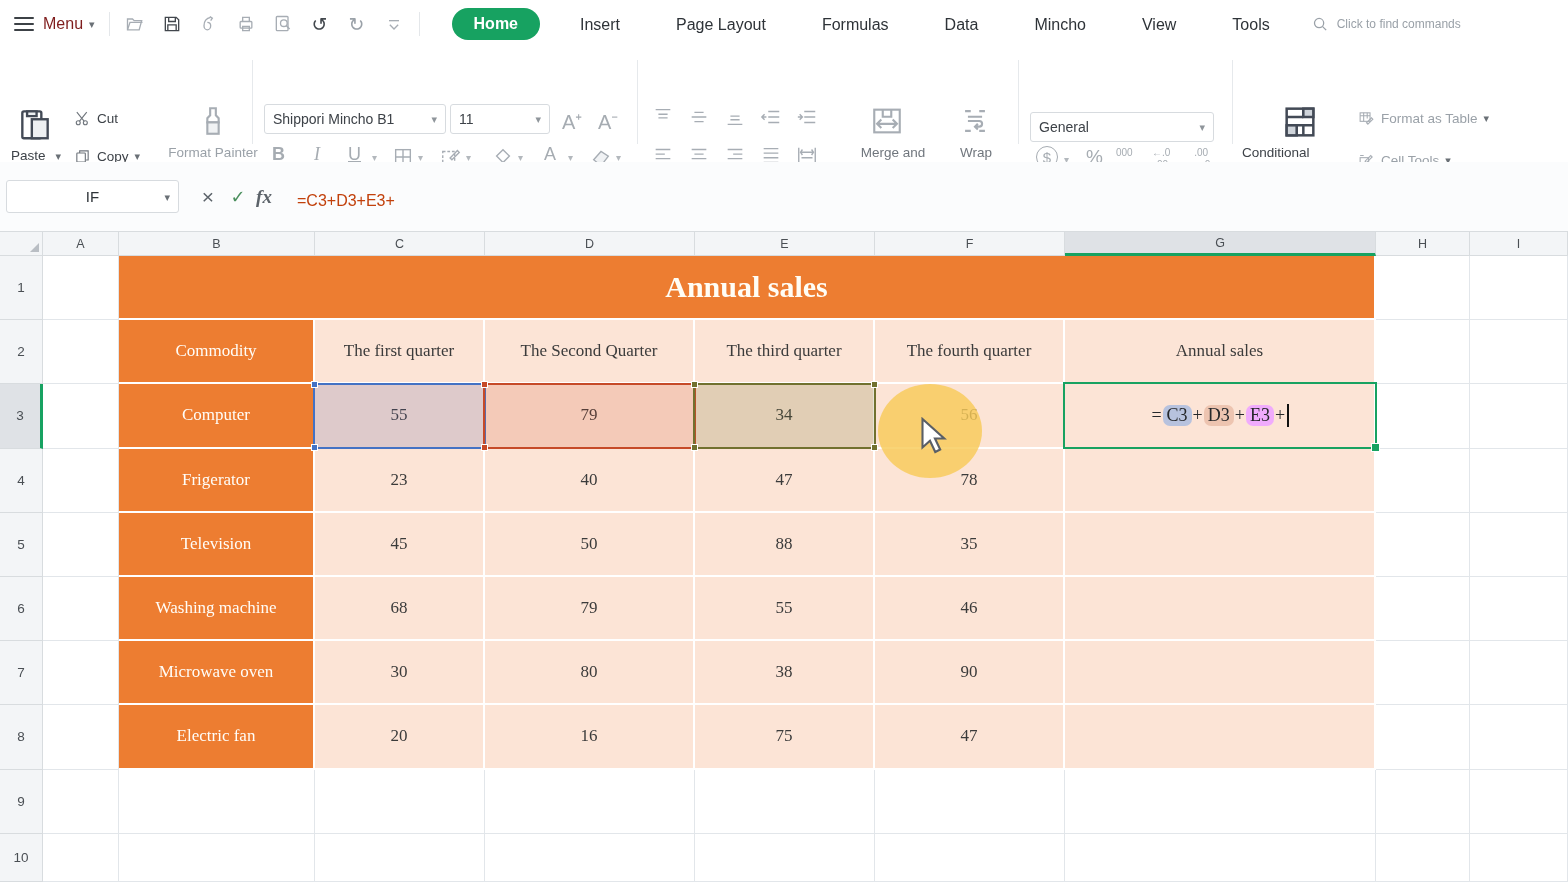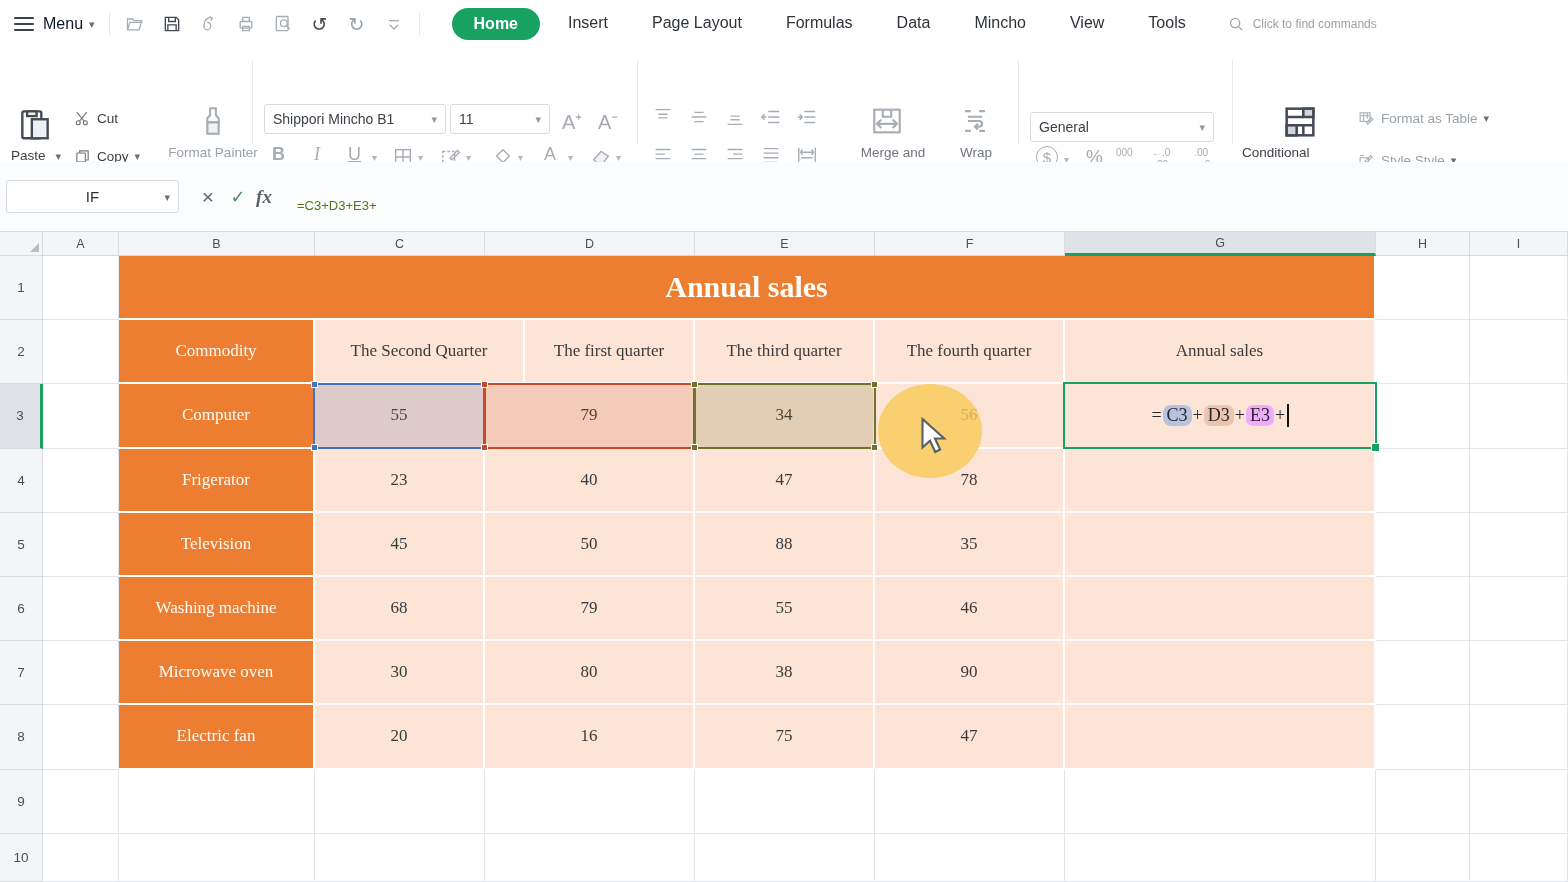--- a/index.html
+++ b/index.html
@@ -5,30 +5,30 @@
   * { margin:0; padding:0; box-sizing:border-box; }
   html,body { width:1568px; height:882px; overflow:hidden; background:#fff;
               font-family:"Liberation Sans", sans-serif; }
   .app { position:relative; width:1568px; height:882px; background:#fff; }
 
   
   .menubar { position:absolute; left:0; top:0; width:100%; height:48px;
              display:flex; align-items:center; padding:0 14px; background:#fff; }
   .hamb { width:20px; height:14px; display:flex; flex-direction:column; justify-content:space-between; margin-right:9px; }
   .hamb i { display:block; height:2px; background:#3c4146; border-radius:1px; }
-  .menu-label { font-size:16px; color:#0f172a; }
+  .menu-label { font-size:16px; color:#7f1d1d; }
   .chev { font-size:11px; color:#6a7076; margin-left:6px; }
   .vline { width:1px; height:24px; background:#e4e7ea; margin:0 14px; }
   .qicons { display:flex; align-items:center; gap:15px; }
   .qico { width:22px; height:22px; display:flex; align-items:center; justify-content:center;
           color:#9aa1a8; font-size:19px; cursor:pointer; }
   .qico svg { width:20px; height:20px; stroke:#a7adb4; fill:none; stroke-width:1.6; }
   .qico.dark svg { stroke:#42474d; }
   .qico.dark { color:#42474d; }
-  .tabs { display:flex; align-items:flex-start; margin-left:18px; gap:12px; }
+  .tabs { display:flex; align-items:flex-end; margin-left:18px; gap:24px; }
   .tab { font-size:16px; color:#2e3338; padding:6px 16px; cursor:pointer; white-space:nowrap; }
   .tab.active { background:#17a261; color:#fff; font-weight:bold; border-radius:18px; padding:7px 22px; }
   .search { display:flex; align-items:center; margin-left:26px; color:#9aa1a8; }
   .search svg { width:17px; height:17px; stroke:#9aa1a8; fill:none; stroke-width:1.8; margin-right:8px; }
   .search-text { font-size:12px; color:#9aa1a8; }
 
   
   .ribbon { position:absolute; left:0; top:48px; width:100%; height:114px; background:#fff; }
   .rdiv { position:absolute; top:12px; bottom:18px; width:1px; background:#e6e9ec; }
   .rlabel { position:absolute; font-size:13.5px; color:#3d4248; text-align:center; line-height:1.4; }
@@ -47,21 +47,21 @@
   
   .fbar { position:absolute; left:0; top:162px; width:100%; height:70px; background:#fbfcfd;
           border-bottom:1px solid #d8dcdf; }
   .namebox { position:absolute; left:6px; top:18px; width:173px; height:33px; border:1px solid #d7dbdf;
              border-radius:3px; background:#fff; display:flex; align-items:center; justify-content:center;
              font-size:15px; color:#2e3338; }
   .namebox .chev { position:absolute; right:8px; top:10px; }
   .fbtn { position:absolute; top:22px; width:26px; height:26px; display:flex; align-items:center;
           justify-content:center; font-size:18px; color:#5c636a; cursor:pointer; }
   .fx { font-family:"Liberation Serif", serif; font-style:italic; font-weight:bold; font-size:19px; }
-  .ftext { position:absolute; left:297px; top:36px; font-size:13px; color:#4d7c0f; }
+  .ftext { position:absolute; left:297px; top:30px; font-size:16px; color:#c2410c; }
 
   
   .sheet { position:absolute; left:0; top:232px; width:1568px; height:650px; background:#fff;
            display:flex; flex-direction:column; }
   .chead { display:flex; height:24px; }
   .ch { background:#f3f5f7; border-right:1px solid #d8dcdf; border-bottom:1px solid #d8dcdf;
         display:flex; align-items:center; justify-content:center; font-size:12.5px; color:#4a4f54; }
   .ch.sel { background:#dfe2e6; border-bottom:3px solid #17a261; }
   .corner { position:relative; }
   .corner::after { content:""; position:absolute; right:3px; bottom:3px; border-left:9px solid transparent;
@@ -91,21 +91,21 @@
   .c3box .hd { background:#4472c4; }
   .d3box { left:483px; top:151px; width:213px; height:66px; border:2px solid #c64a28; background:rgba(208,84,48,0.18); }
   .d3box .hd { background:#c64a28; }
   .e3box { left:693px; top:151px; width:183px; height:66px; border:2px solid #71712f; background:rgba(122,122,48,0.20); }
   .e3box .hd { background:#71712f; }
   .g3box { left:1063px; top:150px; width:314px; height:67px; border:2.5px solid #17a261;
            display:flex; align-items:center; justify-content:center;
            font-family:"Liberation Serif", serif; font-size:18px; color:#26282b; }
   .g3box .fillhd { position:absolute; right:-5px; bottom:-5px; width:9px; height:9px; background:#17a261; border:1px solid #fff; }
   .pill { border-radius:7px; padding:0 4px; margin:0 1px; }
-  .pill.pB { background:#b7c2de;border-radius:8px; } .pill.pR { background:#edc4b0; } .pill.pO { background:#f0abfc; }
+  .pill.pB { background:#b7c2de; } .pill.pR { background:#edc4b0; } .pill.pO { background:#f0abfc; }
   .caret { display:inline-block; width:1.5px; height:23px; background:#111; margin-left:2px; vertical-align:middle; }
   .cursor-glow { left:878px; top:152px; width:104px; height:94px; border-radius:50%;
                  background:rgba(248,203,88,0.82); }
   .pointer { left:915px; top:185px; width:36px; height:40px; }
 
   .ico-s { width:17px; height:17px; margin-right:6px; }
   .ilabel { font-size:13.5px; color:#3d4248; display:flex; align-items:center; position:absolute; }
   .ilabel.gray{ color:#9aa1a8; }
 </style>
 </head>
@@ -365,21 +365,21 @@
           <path d="M3 8h14M8 4v12M13 4v8M14 20l7-7-2-2-7 7z"></path>
         </svg>
       <span>Format as Table</span> 
         <span class="chev">▾</span>
       </div>
     <div class="ilabel gray" style="left:1358px;top:104px;">
       <svg class="ico-s" viewBox="0 0 24 24" stroke="#a7adb4" fill="none" stroke-width="1.5">
         <rect x="3" y="8" width="12" height="9"></rect>
           <path d="M12 15l8-8-2-2-8 8zM3 5h5"></path>
         </svg>
-      <span>Style Style</span> 
+      <span>Cell Tools</span> 
         <span class="chev">▾</span>
       </div>
   </div>
 
   <div class="fbar">
     <div class="namebox">
       <span>IF</span>
       <span class="chev">▾</span>
     </div>
     <span class="fbtn" style="left:195px;font-size:21px;">×</span>
@@ -408,22 +408,22 @@
       <div class="c w-a"></div>
       <div class="tcell title-cell w-title">Annual sales</div>
       <div class="c w-h"></div>
       <div class="c w-i"></div>
     </div>
 
     <div class="grow">
       <div class="rn w-n">2</div>
       <div class="c w-a"></div>
       <div class="tcell olab w-b">Commodity</div>
+      <div class="tcell peach w-c">The first quarter</div>
       <div class="tcell peach w-d">The Second Quarter</div>
-      <div class="tcell peach w-c">The first quarter</div>
       <div class="tcell peach w-e">The third quarter</div>
       <div class="tcell peach w-f">The fourth quarter</div>
       <div class="tcell peach w-g">Annual sales</div>
       <div class="c w-h"></div>
       <div class="c w-i"></div>
     </div>
 
     <div class="grow">
       <div class="rn sel w-n">3</div>
       <div class="c w-a"></div>

